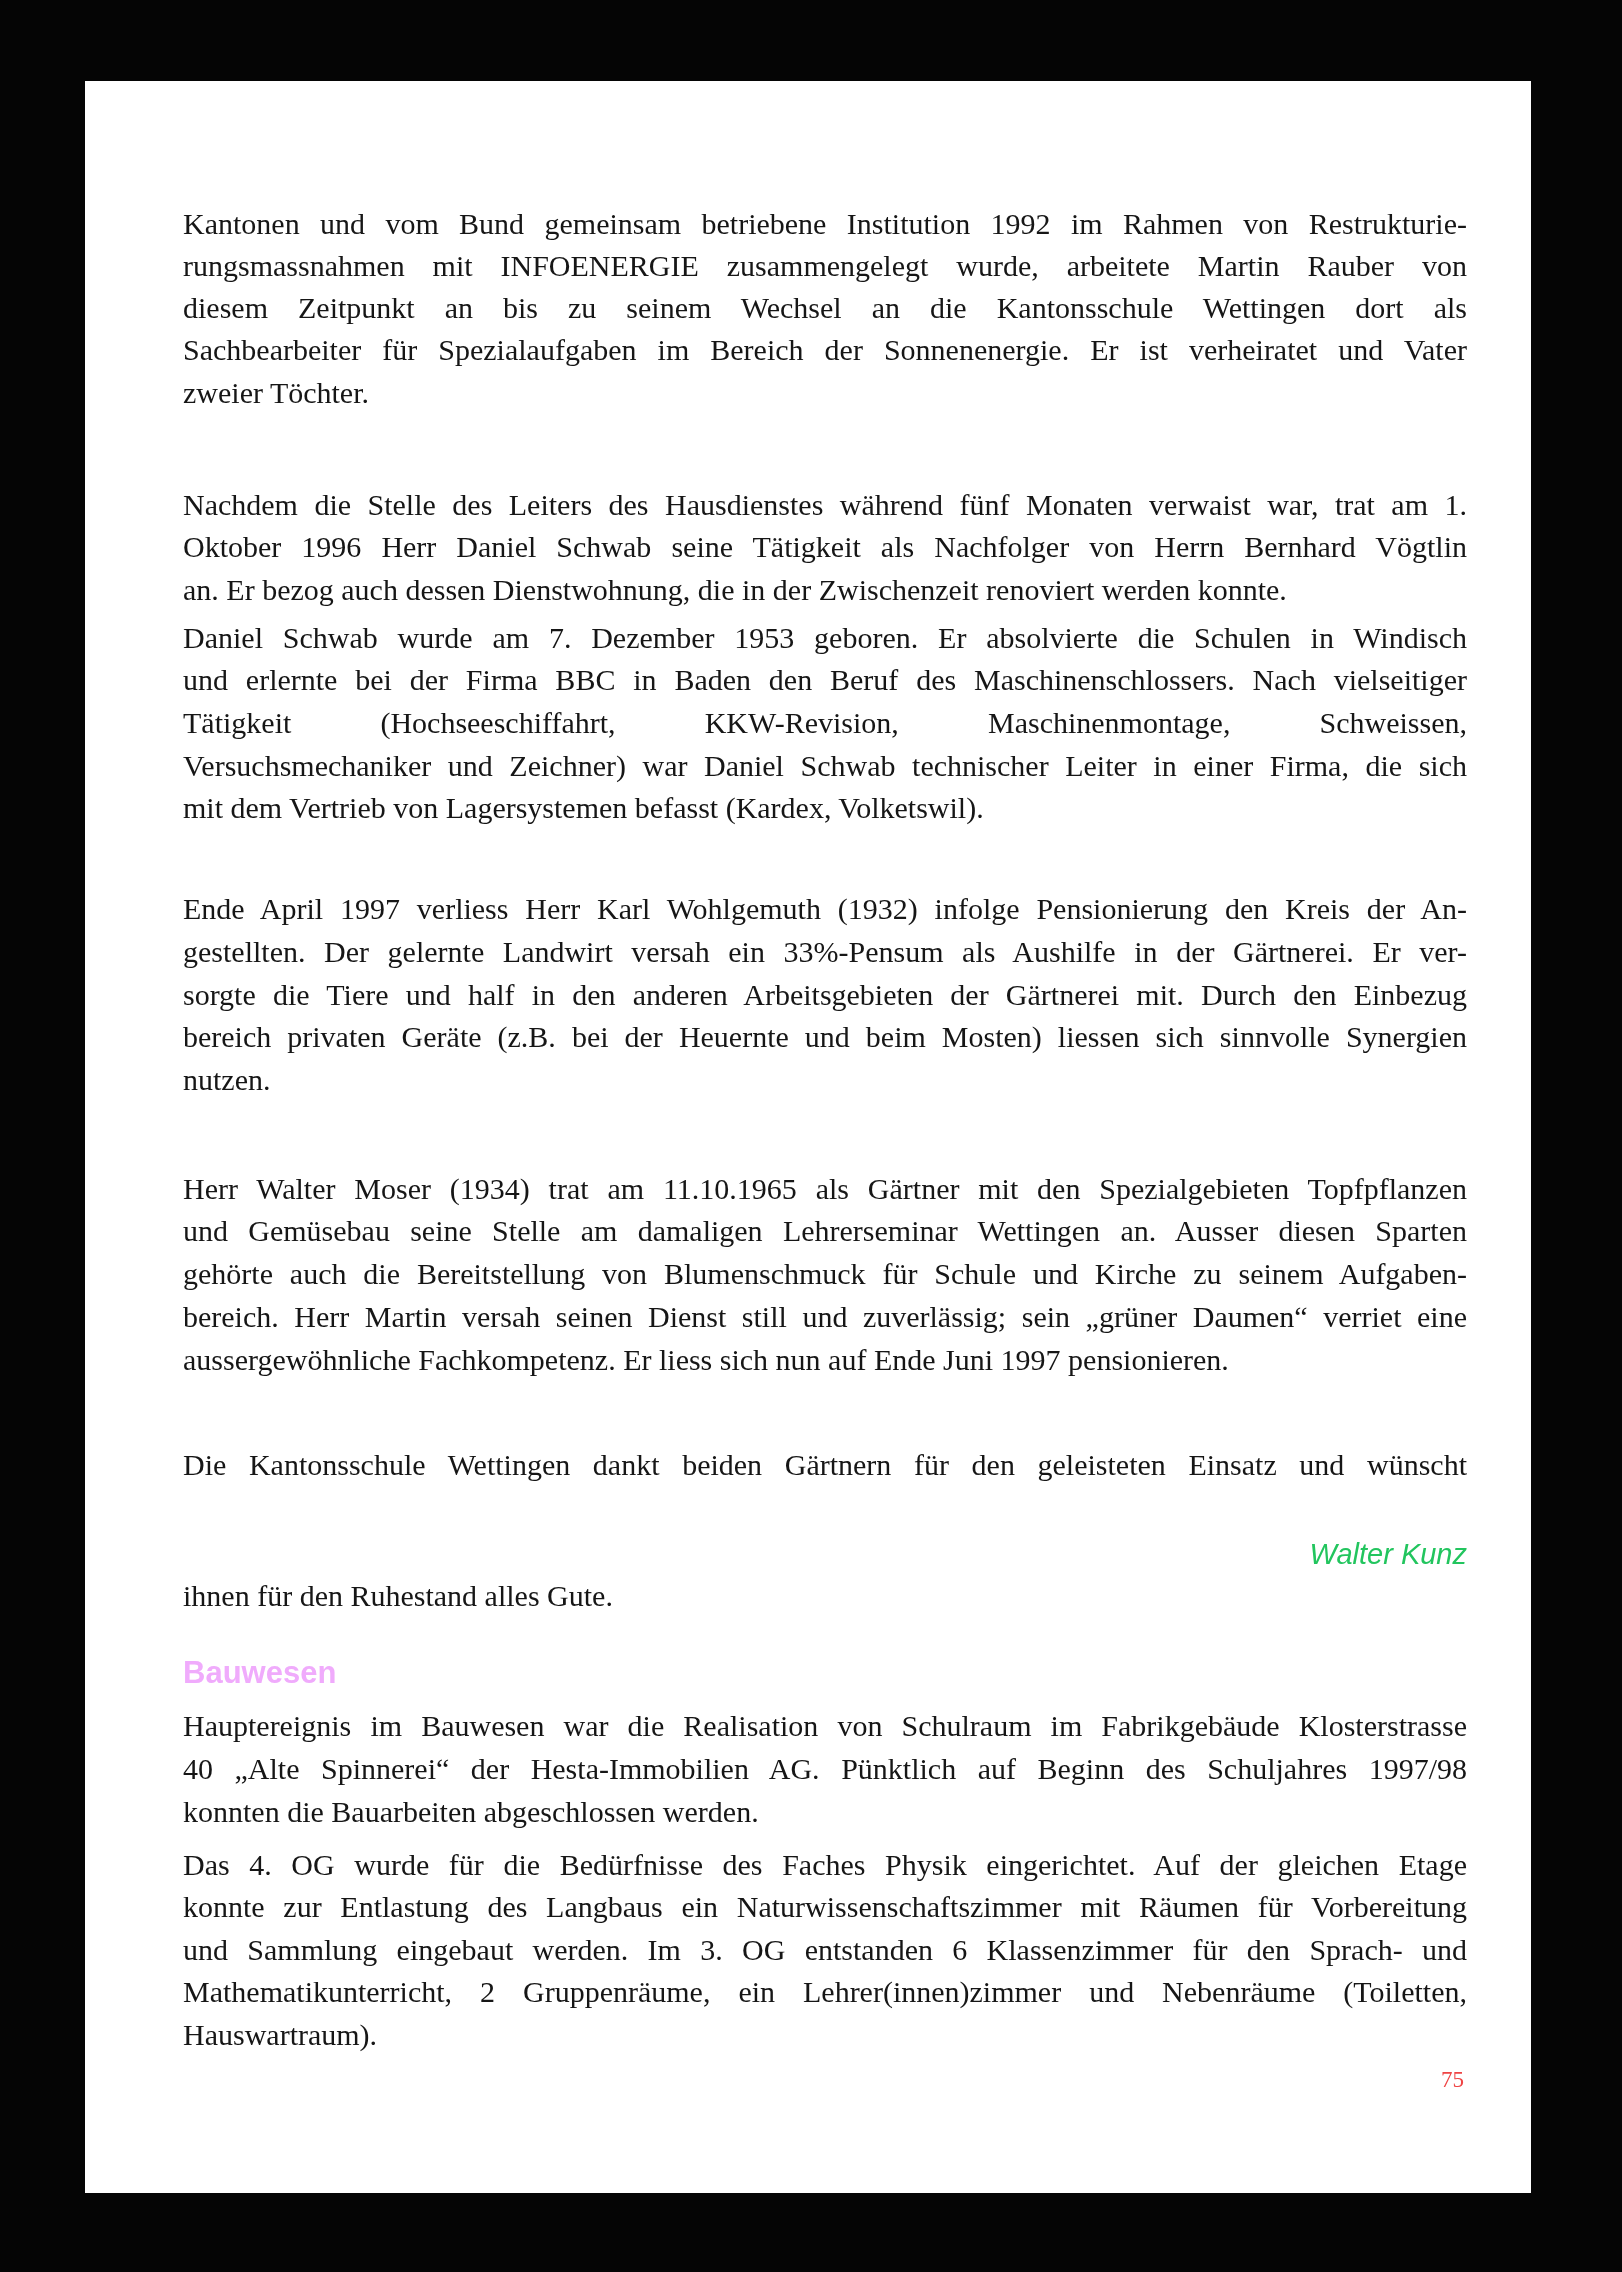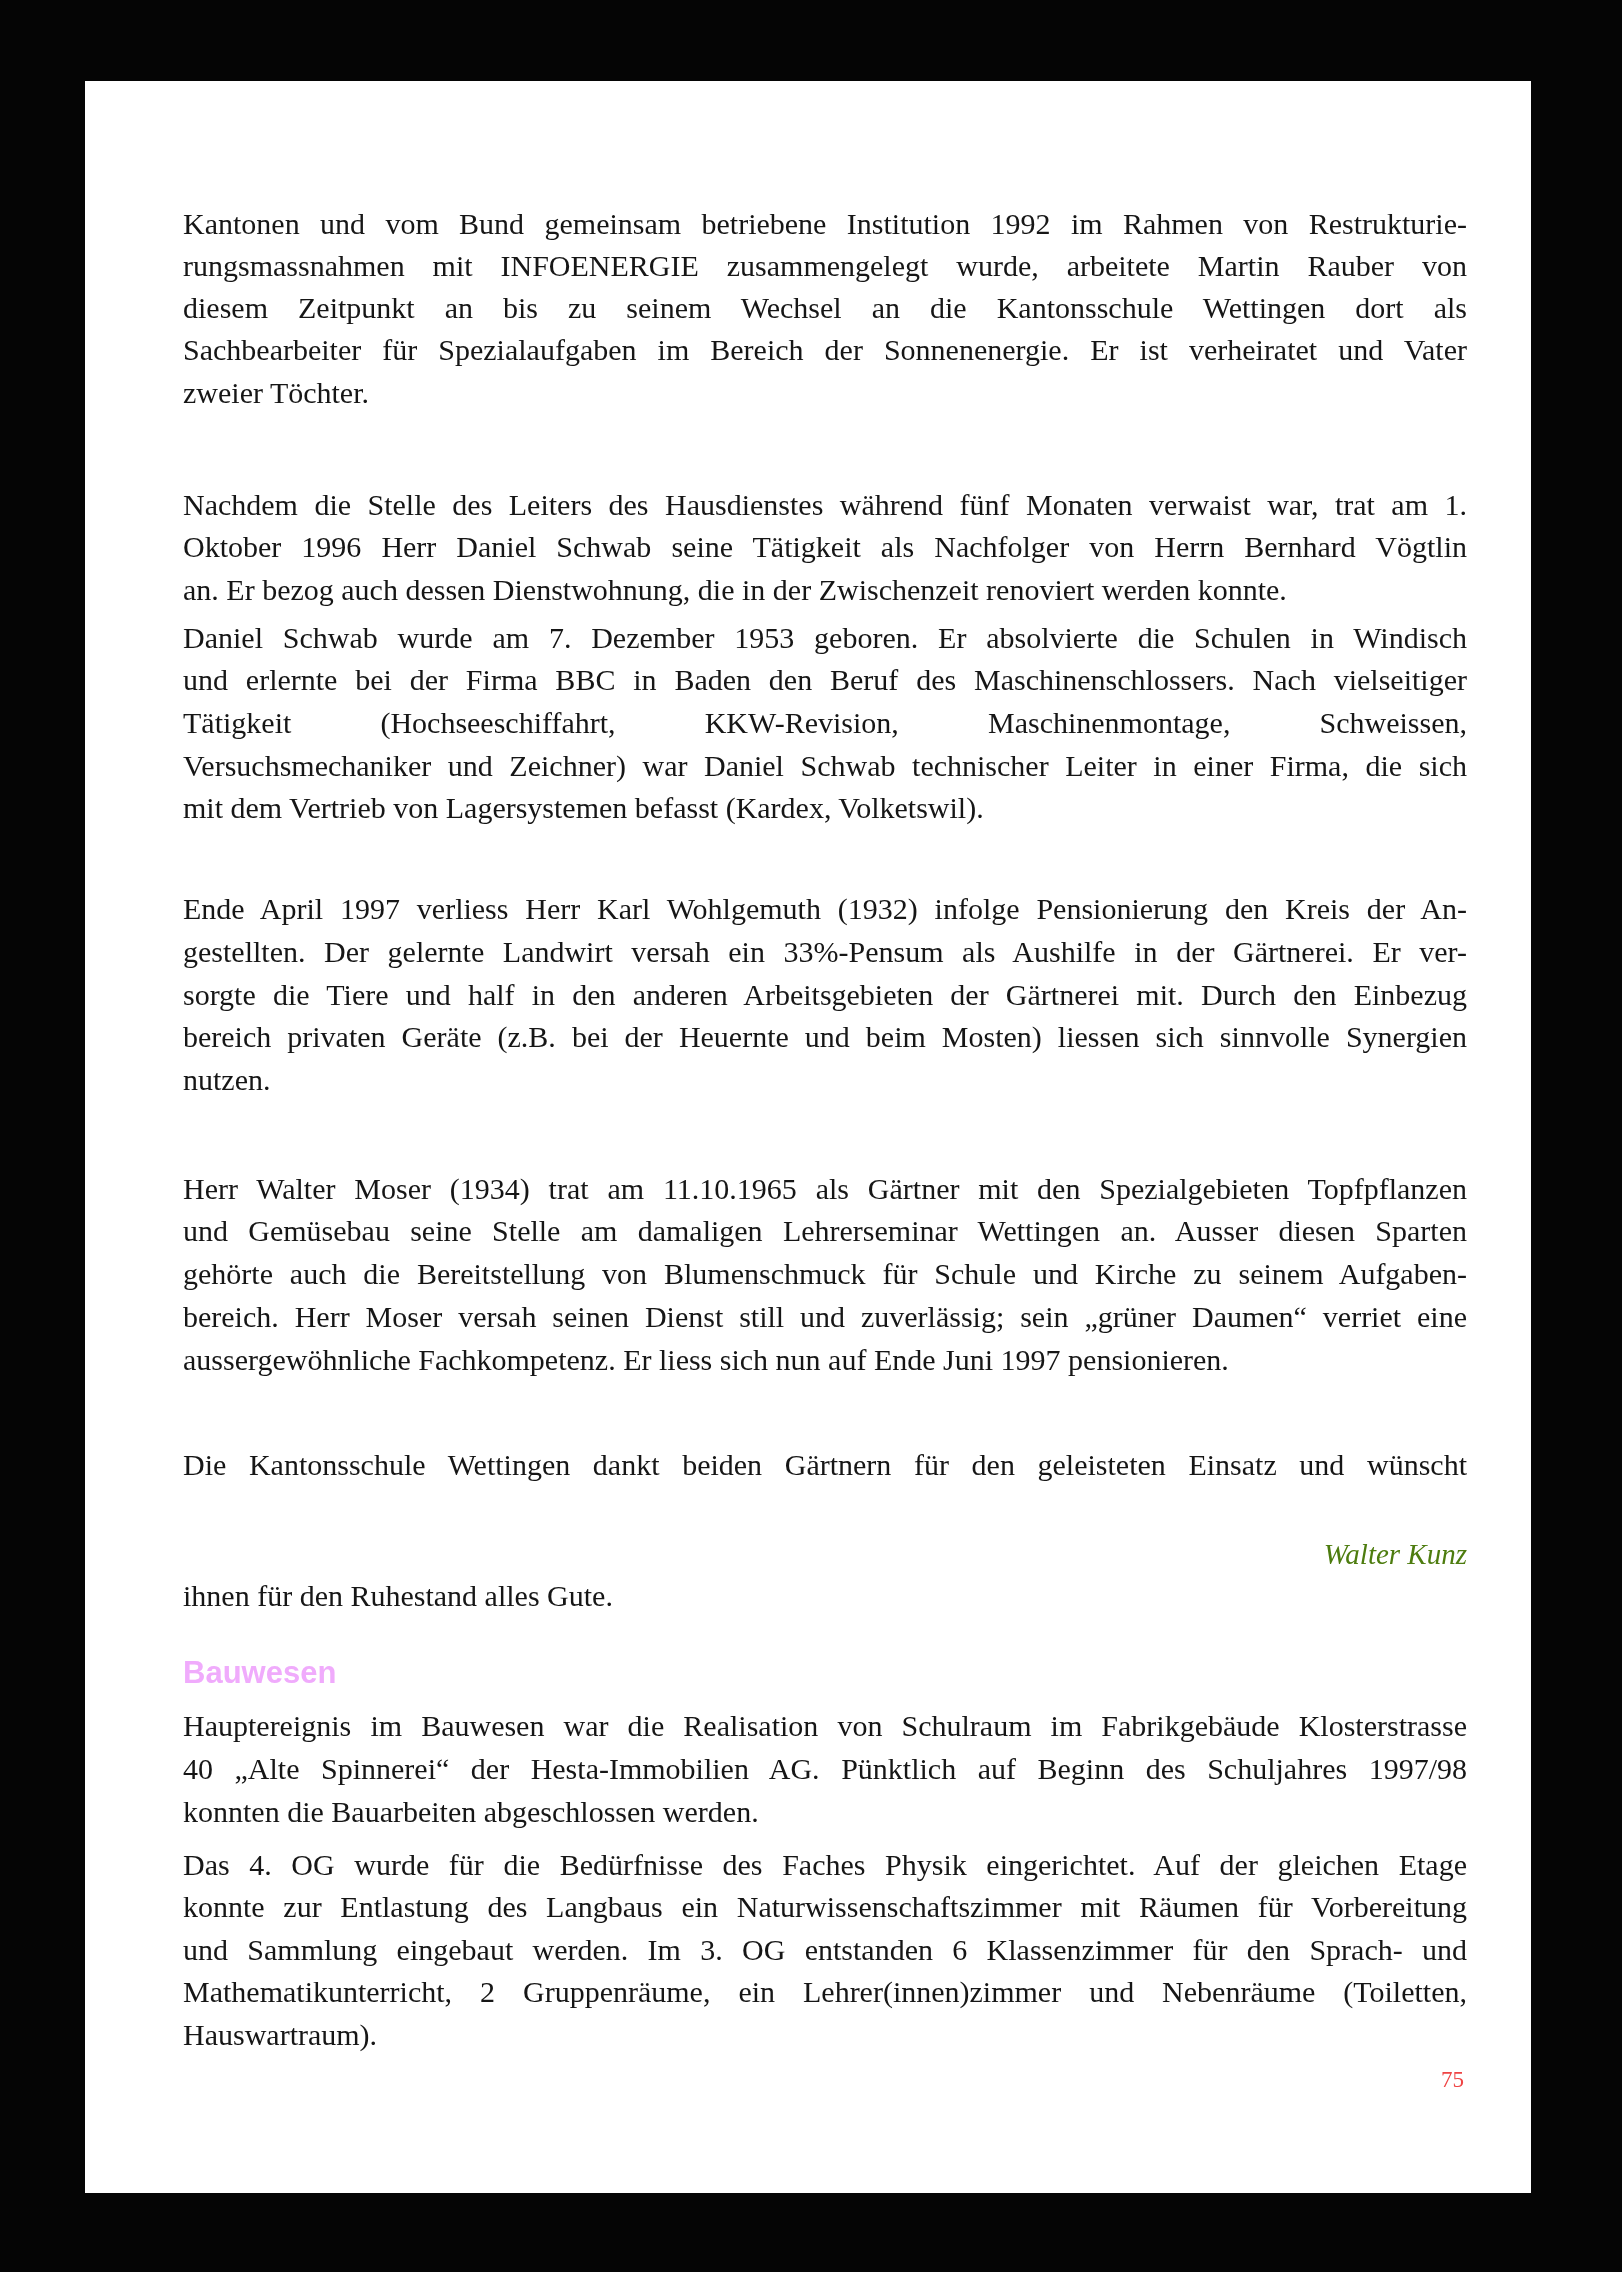--- a/index.html
+++ b/index.html
@@ -33,25 +33,25 @@
     left: 183px;
     font-family: "Liberation Sans", "DejaVu Sans", sans-serif;
     font-weight: bold;
     font-size: 31px;
     line-height: 36px;
     color: #f0abfc;
   }
   .signature {
     position: absolute;
     right: 156px;
-    font-family: Liberation Serif, serif;
+    font-family: Liberation Sans, sans-serif;
     font-style: italic;
     font-size: 29px;
     line-height: 32px;
-    color: #4d7c0f;
+    color: #22c55e;
   }
   .page-number {
     position: absolute;
     left: 1441px;
     font-family: "Liberation Serif", "DejaVu Serif", serif;
     font-size: 23px;
     line-height: 26px;
     color: #ef4444;
   }
 </style>
@@ -87,21 +87,21 @@
   <div class="line" style="top: 936px; white-space: nowrap;">gestellten. Der gelernte Landwirt versah ein 33%-Pensum als Aushilfe in der Gärtnerei. Er ver-</div>
   <div class="line" style="top: 979px; white-space: nowrap;">sorgte die Tiere und half in den anderen Arbeitsgebieten der Gärtnerei mit. Durch den Einbezug</div>
   <div class="line" style="top: 1021px; white-space: nowrap;">bereich privaten Geräte (z.B. bei der Heuernte und beim Mosten) liessen sich sinnvolle Synergien</div>
   <div class="line last" style="top: 1064px; white-space: nowrap;">nutzen.</div>
 </div>
 
 <div>
   <div class="line" style="top: 1173px; white-space: nowrap;">Herr Walter Moser (1934) trat am 11.10.1965 als Gärtner mit den Spezialgebieten Topfpflanzen</div>
   <div class="line" style="top: 1215px; white-space: nowrap;">und Gemüsebau seine Stelle am damaligen Lehrerseminar Wettingen an. Ausser diesen Sparten</div>
   <div class="line" style="top: 1258px; white-space: nowrap;">gehörte auch die Bereitstellung von Blumenschmuck für Schule und Kirche zu seinem Aufgaben-</div>
-  <div class="line" style="top: 1301px; white-space: nowrap;">bereich. Herr Moser versah seinen Dienst still und zuverlässig; sein „grüner Daumen“ verriet eine</div>
+  <div class="line" style="top: 1301px; white-space: nowrap;">bereich. Herr Martin versah seinen Dienst still und zuverlässig; sein „grüner Daumen“ verriet eine</div>
   <div class="line last" style="top: 1344px; white-space: nowrap;">aussergewöhnliche Fachkompetenz. Er liess sich nun auf Ende Juni 1997 pensionieren.</div>
 </div>
 
 <div>
   <div class="line" style="top: 1449px; white-space: nowrap;">Die Kantonsschule Wettingen dankt beiden Gärtnern für den geleisteten Einsatz und wünscht</div>
   <div class="line last" style="top: 1580px; white-space: nowrap;">ihnen für den Ruhestand alles Gute.</div>
 </div>
 
 <div class="signature" style="top:1538px">Walter Kunz</div>
 

